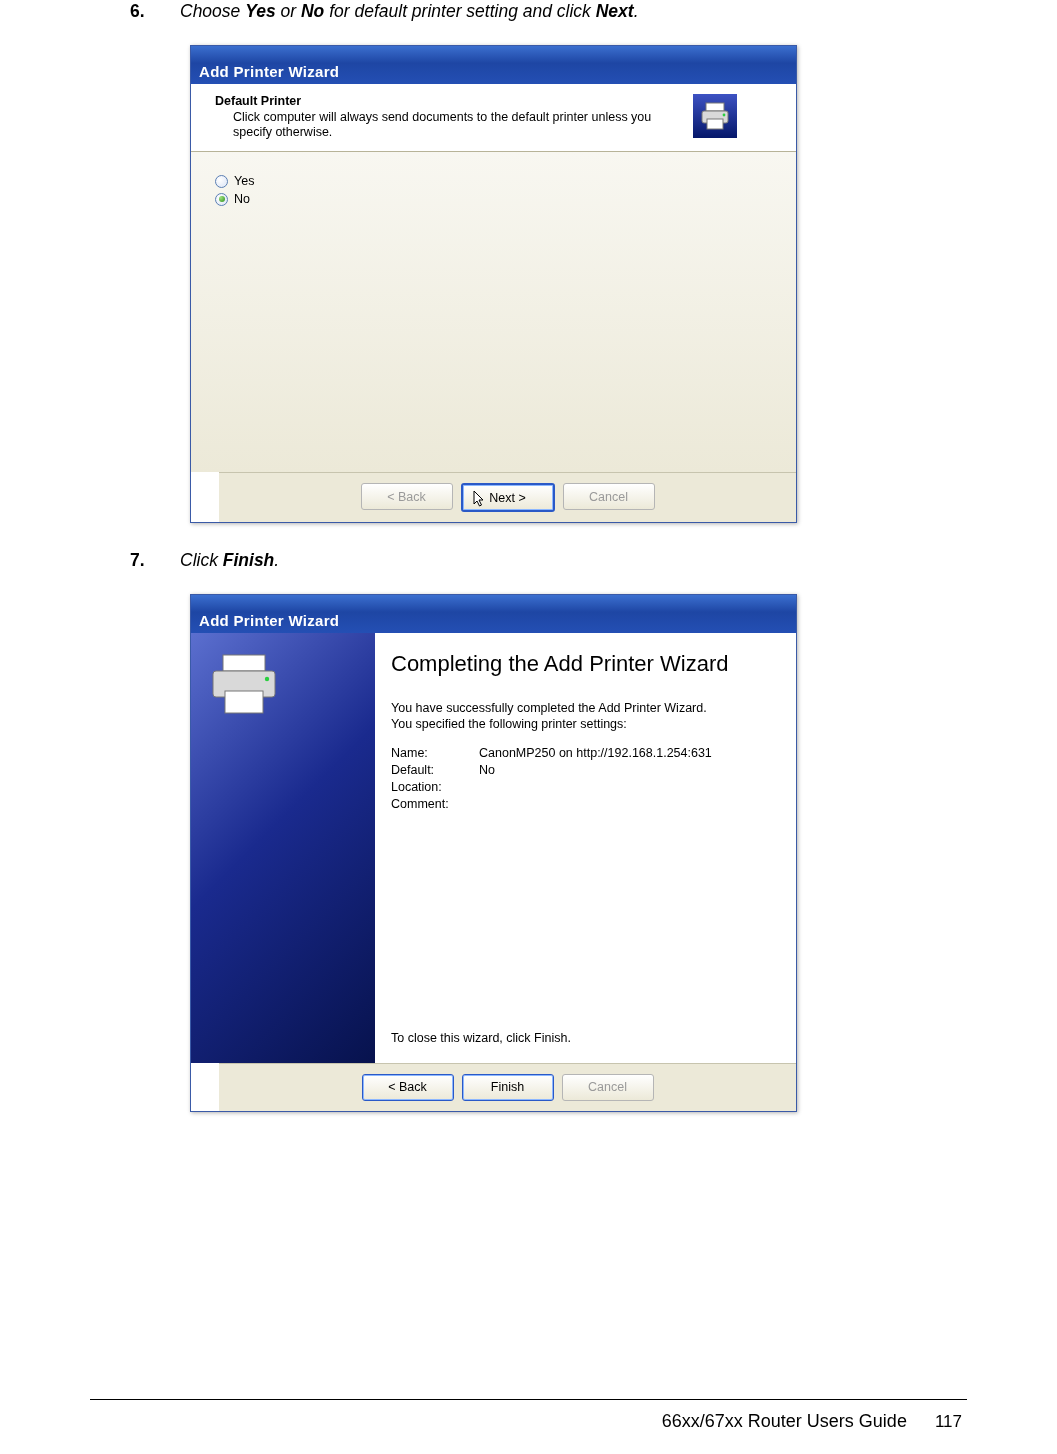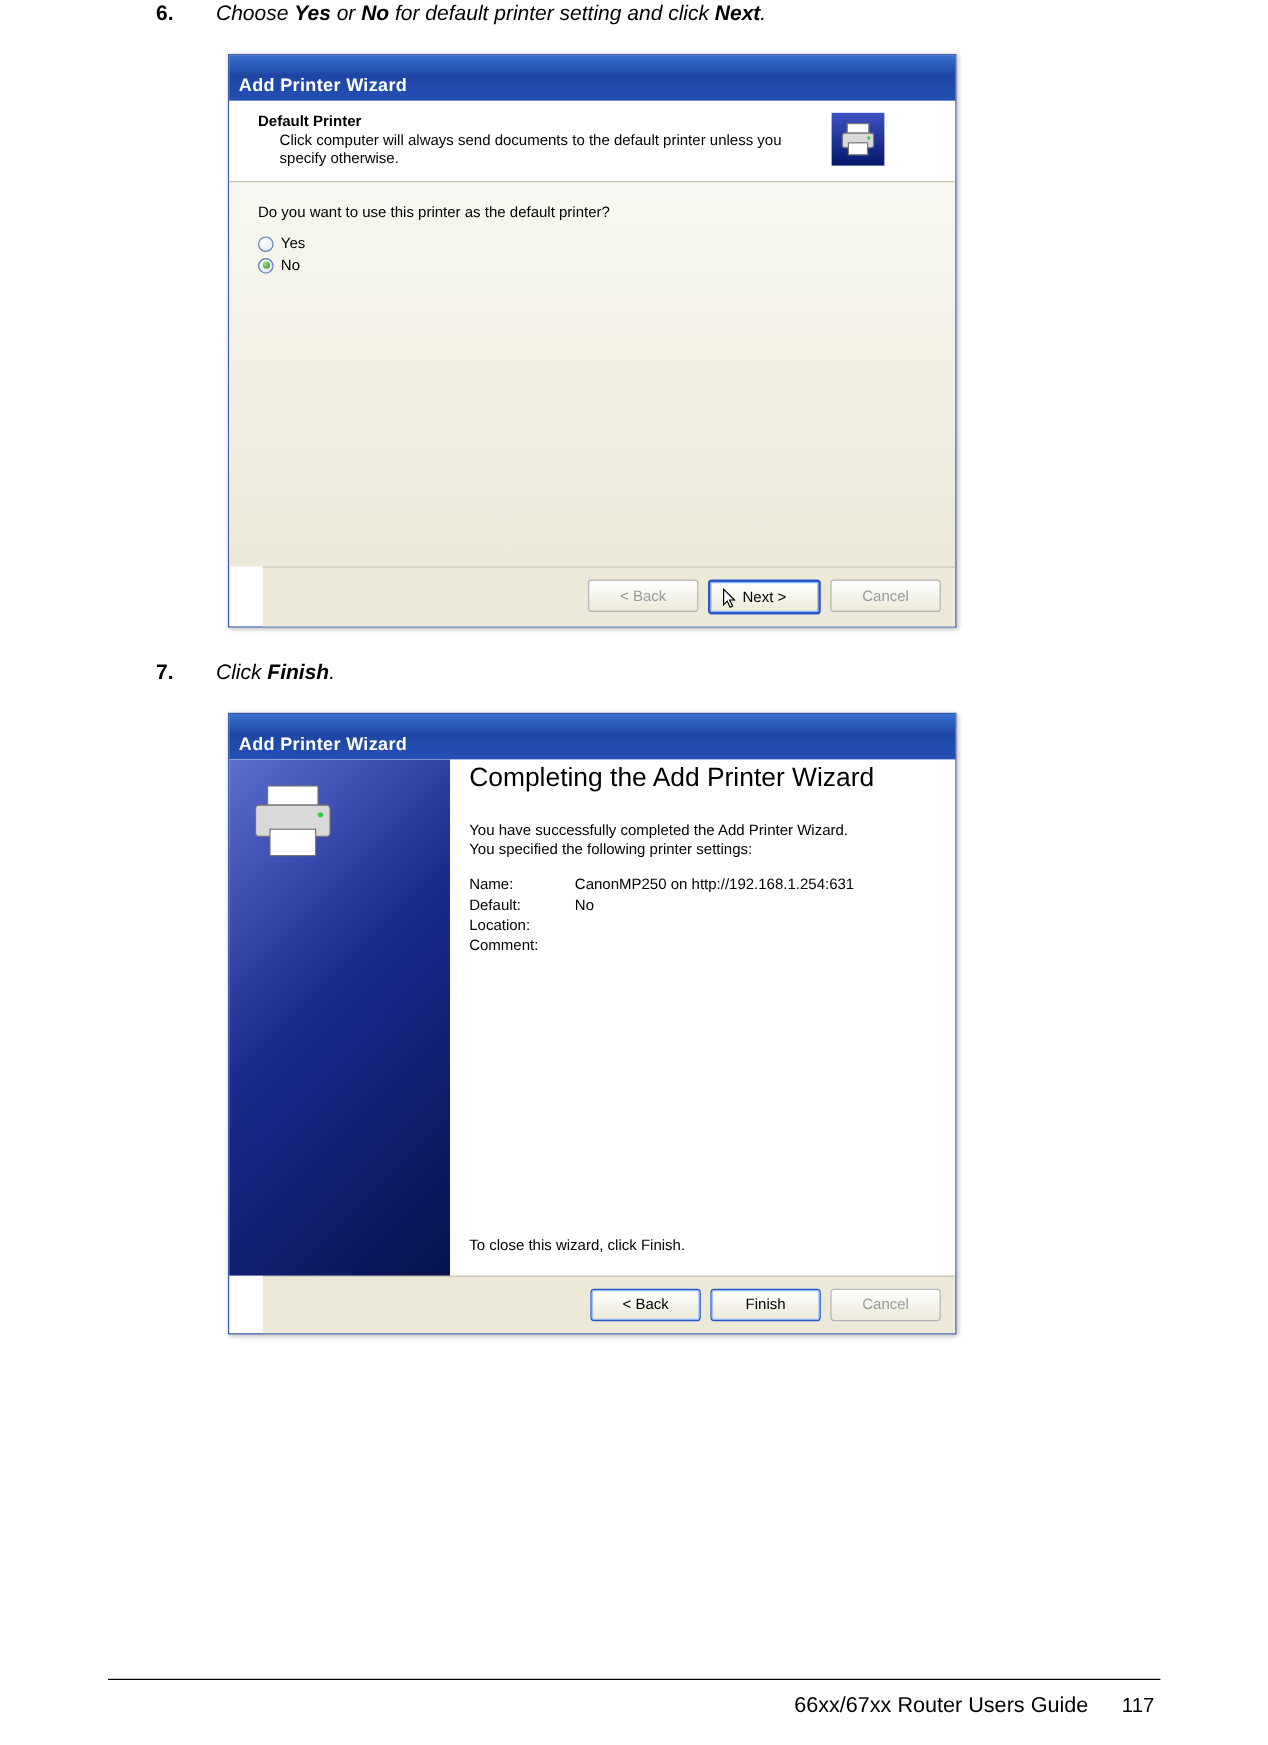--- a/index.html
+++ b/index.html
@@ -88,21 +88,21 @@
   .radio.checked::after {
     content: ""; position: absolute; top: 2.5px; left: 2.5px; width: 6px; height: 6px;
     border-radius: 50%; background: radial-gradient(circle at 30% 30%, #9fe07c, #2b8f1e);
   }
 
   .button-row {
     background: #ece9d8;
     border-top: 1px solid #c7c4ae;
     padding: 10px 12px;
     display: flex;
-    justify-content: flex-end;
+    justify-content: center;
     gap: 8px;
     margin-left: 28px;
   }
   .btn {
     font-family: Tahoma, sans-serif;
     font-size: 12.5px;
     width: 90px; height: 25px;
     border: 1px solid #8a9bb9;
     background: linear-gradient(to bottom, #fff, #ece9d8);
     border-radius: 3px;
@@ -135,21 +135,21 @@
     background: linear-gradient(135deg, #5b6fcf 0%, #1a2a8e 45%, #07124d 100%);
     position: relative;
     min-height: 430px;
   }
   .printer-large {
     position: absolute; left: 14px; top: 18px;
   }
   .d7-main {
     flex: 1;
     font-family: Tahoma, sans-serif;
-    padding: 2px 14px 14px 16px;
+    padding: 18px 14px 14px 16px;
     font-size: 12.5px;
     position: relative;
     min-height: 430px;
     box-sizing: border-box;
   }
   .d7-main h2 {
     font-family: Tahoma, sans-serif;
     font-weight: 400;
     font-size: 22px;
     margin: 0 0 24px 0;
@@ -200,21 +200,20 @@
       <div class="printer-tile">
         <svg width="34" height="30" viewBox="0 0 34 30">
           <rect x="8" y="2" width="18" height="8" fill="#fff" stroke="#777"></rect>
           <rect x="4" y="10" width="26" height="12" rx="2" fill="#d9d9d9" stroke="#777"></rect>
           <rect x="9" y="18" width="16" height="10" fill="#fff" stroke="#777"></rect>
           <circle cx="26" cy="14" r="1.4" fill="#2bcf3f"></circle>
         </svg>
       </div>
     </div>
     <div class="d6-body">
-      <div class="q">Do you want to use this printer as the default printer?</div>
       <div class="radio-row">
         <span class="radio"></span>
         <span>Yes</span>
       </div>
       <div class="radio-row">
         <span class="radio checked"></span>
         <span>No</span>
       </div>
     </div>
     <div class="button-row">

